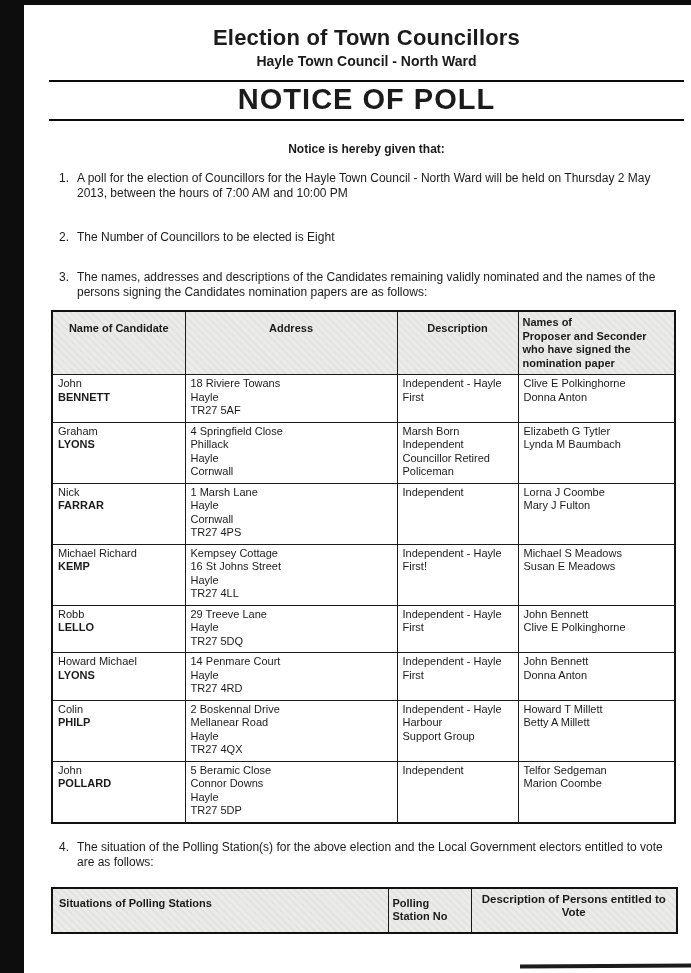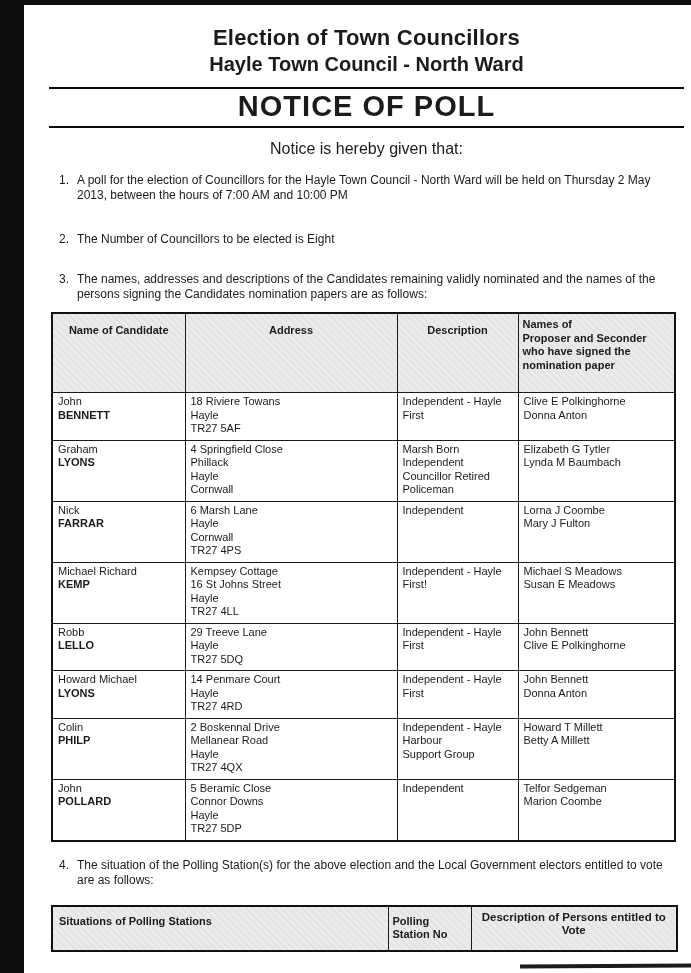--- a/index.html
+++ b/index.html
@@ -14,41 +14,41 @@
   .page {
     position: absolute;
     left: 24px; top: 5px;
     width: 681px; height: 968px;
     background: #ffffff;
     padding: 20px 21px 0 25px;
   }
   
   .doc-header { text-align: center; }
   .doc-title { font-size: 22px; font-weight: bold; letter-spacing: 0.2px; }
-  .doc-subtitle { font-size: 20px; font-weight: bold; margin-top: 2px; }
+  .doc-subtitle { font-size: 14px; font-weight: bold; margin-top: 2px; }
   .rule { border: none; border-top: 2px solid #0a0a0a; margin: 0; }
   .rule-top { margin-top: 11px; }
   .notice-title { font-size: 29px; font-weight: bold; letter-spacing: 1px; padding: 1px 0 3px 0; text-align: center; }
-  .notice-intro { font-size: 16px; font-weight: normal; margin-top: 12px; }
+  .notice-intro { font-size: 12px; font-weight: bold; margin-top: 21px; }
   
   .item { display: flex; margin: 0 0 0 10px; font-size: 12px; line-height: 15px; }
   .item .num { width: 18px; flex: 0 0 18px; }
   .item .txt { width: 592px; }
   .item-1 { margin-top: 15px; }
   .item-2 { margin-top: 29px; }
   .item-3 { margin-top: 25px; }
   .item-4 { margin-top: 16px; }
   
   table { border-collapse: collapse; table-layout: fixed; width: 625px; margin-left: 2px; }
   th, td { border: 1px solid #1a1a1a; vertical-align: top; font-size: 11px; line-height: 13.5px; }
   table { border: 2px solid #111; }
   th {
     background-color: #ebebe9;
     background-image: repeating-linear-gradient(45deg, rgba(0,0,0,0.035) 0 2px, transparent 2px 5px);
-    font-weight: bold; text-align: center; padding: 6px 4px 20px 4px;
+    font-weight: bold; text-align: center; padding: 6px 4px 4px 4px;
   }
   td { padding: 2px 5px 4px 5px; }
   .mline { white-space: pre-line; }
   .cand-table { margin-top: 10px; }
   .cand-table th.h-prop { text-align: left; padding-top: 4px; }
   .cand-table th.h-name, .cand-table th.h-addr, .cand-table th.h-desc { padding-top: 10px; }
   .surname { font-weight: bold; display: block; }
   .firstname { display: block; }
   
   .poll-table { margin-top: 17px; }
@@ -132,21 +132,21 @@
         <td class="mline">Marsh Born Independent
 Councillor Retired Policeman</td>
         <td class="mline">Elizabeth G Tytler
 Lynda M Baumbach</td>
       </tr>
       <tr>
         <td>
             <span class="firstname">Nick</span>
             <span class="surname">FARRAR</span>
           </td>
-        <td class="mline">6 Marsh Lane
+        <td class="mline">1 Marsh Lane
 Hayle
 Cornwall
 TR27 4PS</td>
         <td class="mline">Independent</td>
         <td class="mline">Lorna J Coombe
 Mary J Fulton</td>
       </tr>
       <tr>
         <td>
             <span class="firstname">Michael Richard</span>

